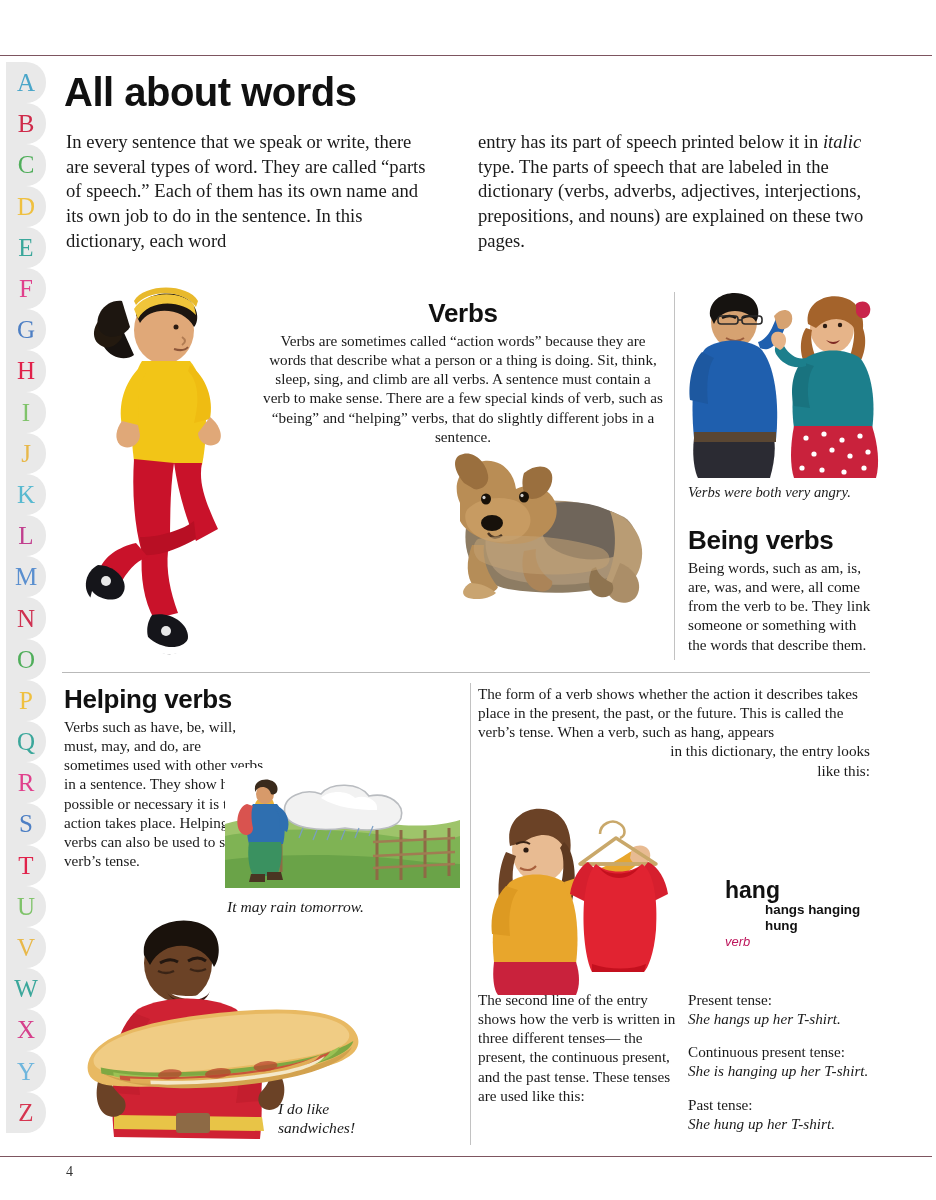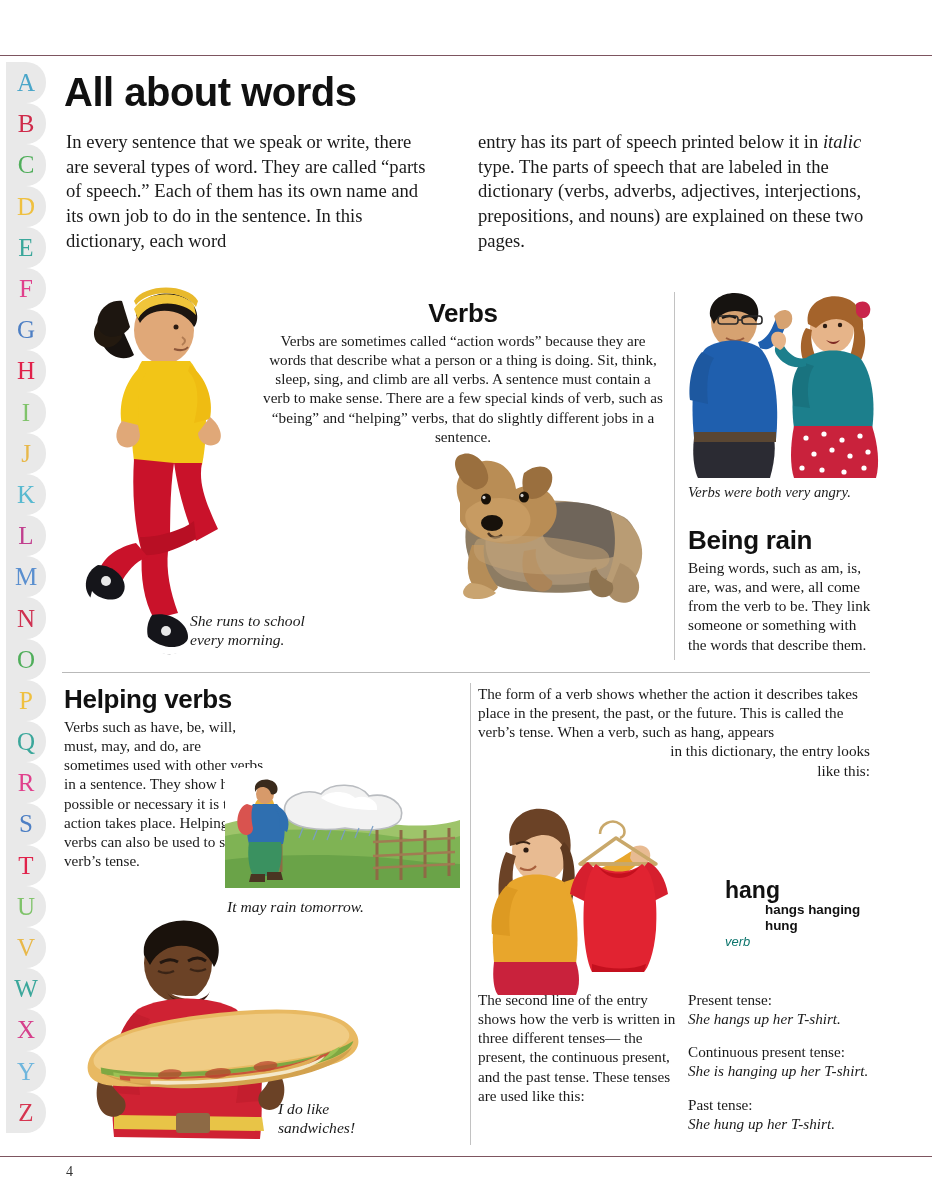--- a/index.html
+++ b/index.html
@@ -50,21 +50,21 @@
   .caption{font-style:italic;font-size:15.6px;line-height:1.25;}
   .cap-runs{position:absolute;left:190px;top:611px;width:150px;}
   .cap-dog{position:absolute;left:428px;top:611px;width:160px;}
   .cap-angry{position:absolute;left:688px;top:483px;width:200px;font-size:14.6px;}
   .cap-rain{position:absolute;left:227px;top:897px;width:200px;}
   .cap-sand{position:absolute;left:278px;top:1099px;width:130px;}
 
   .entry{position:absolute;left:725px;top:878px;width:160px;font-family:"Liberation Sans",sans-serif;}
   .entry-word{font-size:23px;font-weight:bold;color:#111;line-height:1.05;}
   .entry-forms{font-size:13.4px;font-weight:bold;color:#111;line-height:1.2;padding-left:40px;}
-  .entry-pos{font-size:13px;font-style:italic;color:#0f766e;line-height:1.25;}
+  .entry-pos{font-size:13px;font-style:italic;color:#be185d;line-height:1.25;}
 
   .secondline{position:absolute;left:478px;top:990px;width:200px;font-size:15.2px;line-height:1.26;}
   .tense-ex{position:absolute;left:688px;top:990px;width:200px;font-size:15.2px;line-height:1.26;}
   .tense-ex .grp{margin-bottom:14px;}
   .tense-ex .ex{font-style:italic;}
 
   .pageno{position:absolute;left:66px;top:1164px;font-size:14px;color:#333;}
 
   b{font-weight:normal;}
   i{font-style:italic;}
@@ -227,21 +227,20 @@
         <path d="M140 86 q6 8 14 2" stroke="#4a3522" stroke-width="2.4" fill="none"></path>
         <path d="M124 98 C118 114 118 130 126 140 C132 148 146 148 150 140 C140 128 134 112 136 98 Z" fill="#b58d58"></path>
         <path d="M122 136 C116 140 112 146 118 150 C126 154 142 152 148 146 C142 140 132 136 122 136 Z" fill="#c9a470"></path>
         <path d="M176 104 C172 120 176 136 186 142 C196 148 206 142 204 134 C192 126 186 114 188 102 Z" fill="#ab8458"></path>
         <path d="M244 122 C238 136 242 148 252 150 C262 152 268 144 264 136 C256 132 250 128 248 120 Z" fill="#8f7450"></path>
         <path d="M130 92 C160 86 210 88 250 100 C264 104 266 118 252 122 C214 132 160 128 132 114 C124 108 124 96 130 92 Z" fill="#c3a375" opacity=".55"></path>
       </g>
     </svg>
   </div>
 
-  <div class="cap-runs caption"><span>She </span><b>runs</b><span> to school every morning.</span></div>
 
 
   <div class="art" style="left:686px;top:288px;">
     <svg width="200" height="190" viewBox="0 0 200 190">
       <g>
         <ellipse cx="48" cy="34" rx="23" ry="26" fill="#d6a271"></ellipse>
         <path d="M24 28 C22 8 46 0 62 8 C74 14 74 28 70 34 C62 20 36 18 28 36 Z" fill="#161310"></path>
         <path d="M36 30 q8 -4 14 0" stroke="#1a1410" stroke-width="2.5" fill="none"></path>
         <path d="M56 30 q8 -4 13 0" stroke="#1a1410" stroke-width="2.5" fill="none"></path>
         <rect x="32" y="28" width="20" height="8" rx="3" fill="none" stroke="#2a2a2a" stroke-width="1.6"></rect>
@@ -281,21 +280,21 @@
           <circle cx="158" cy="184" r="2.6"></circle>
             <circle cx="178" cy="180" r="2.6"></circle>
         </g>
       </g>
     </svg>
   </div>
 
   <div class="cap-angry caption"><span>Verbs </span><b>were</b><span> both very angry.</span></div>
 
   <div class="sec-being">
-    <div class="h2">Being rain</div>
+    <div class="h2">Being verbs</div>
     <div class="body-txt"><span>Being words, such as </span><b>am</b><span>, </span><b>is</b><span>, </span><b>are</b><span>, </span><b>was</b><span>, and </span><b>were</b><span>, all come from the verb </span><b>to be</b><span>. They link someone or something with the words that describe them.</span></div>
   </div>
 
   <div class="sec-helping">
     <div class="h2">Helping verbs</div>
     <div class="body-txt"><span>Verbs such as </span><b>have</b><span>, </span><b>be</b><span>, </span><b>will</b><span>, </span><b>must</b><span>, </span><b>may</b><span>, and </span><b>do</b><span>, are sometimes used with other verbs in a sentence. They show how possible or necessary it is that an action takes place. Helping verbs can also  be used to show a verb’s tense.</span></div>
   </div>
 
   <div class="art" style="left:225px;top:768px;">
     <svg width="235" height="120" viewBox="0 0 235 120">

